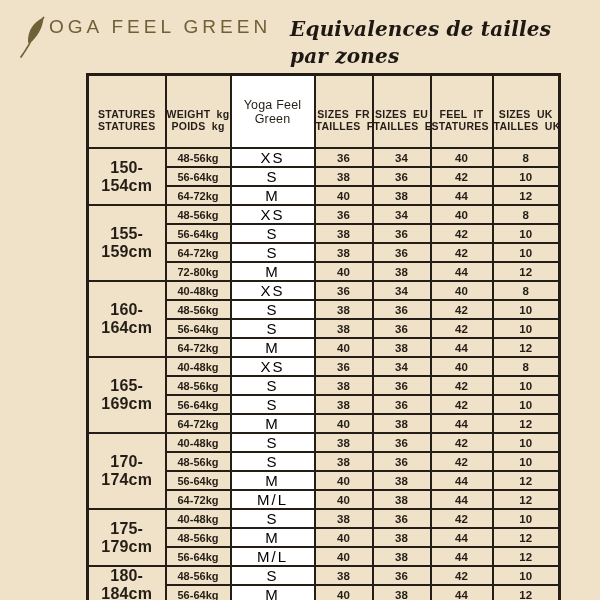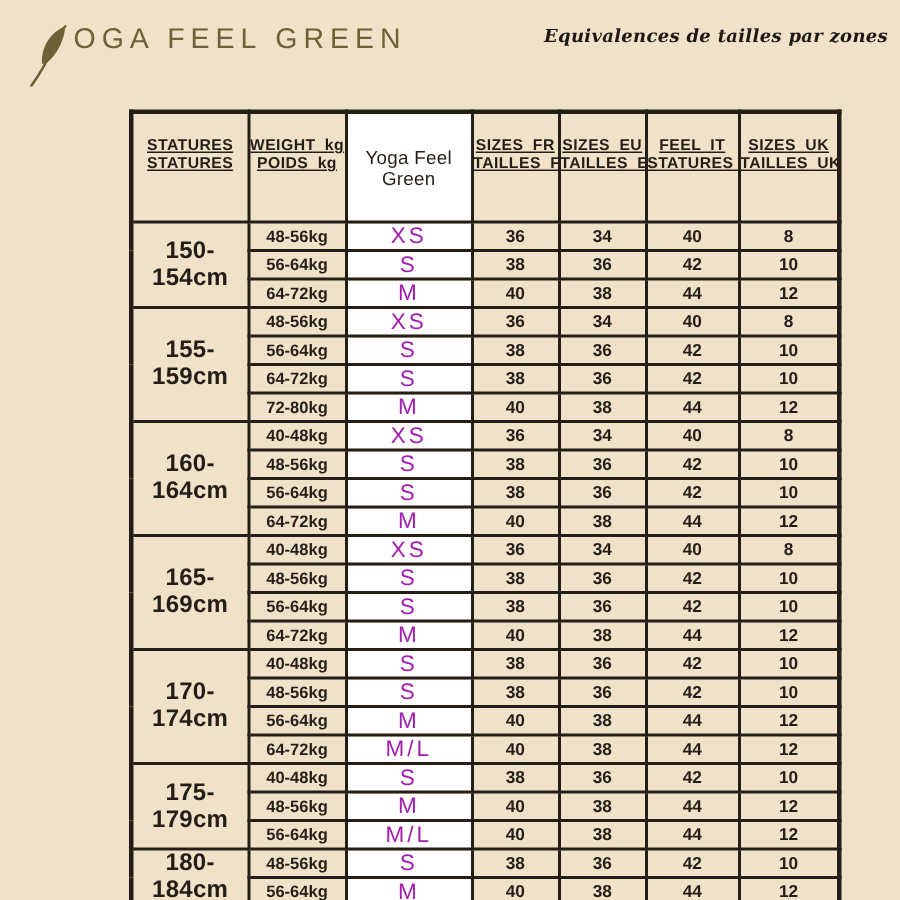--- a/index.html
+++ b/index.html
@@ -28,25 +28,25 @@
   .logo-text {
     font-size: 19px;
     letter-spacing: 4px;
     color: var(--brand);
     font-weight: 400;
     padding-bottom: 4px;
     white-space: nowrap;
   }
   .taglines {
     position: absolute; left: 290px; right: 8px; top: 16px;
-    text-align: right;
+    text-align: left;
     font-family: "DejaVu Serif", serif;
     font-style: italic;
     font-weight: bold;
-    font-size: 12px;
+    font-size: 20px;
     line-height: 1.35;
     color: #1d1813;
     letter-spacing: 0.2px;
   }
 
   
   .size-table {
     position: absolute; left: 86px; top: 73px;
     width: 472px; height: 492px;
     border-collapse: collapse;
@@ -57,22 +57,22 @@
     border: 2px solid var(--ink);
     text-align: center;
     vertical-align: middle;
     padding: 0;
     overflow: hidden;
   }
   thead tr { height: 55px; }
   thead th { font-weight: bold; }
   .hwrap {
     display: flex; flex-direction: column;
-    justify-content: flex-start;
-    height: 41px; margin: 15px auto; text-decoration: underline;
+    justify-content: flex-end;
+    height: 41px; margin: 15px auto;
   }
   .hl, .hl2 {
     display: block;
     font-size: 10.5px;
     font-weight: bold;
     letter-spacing: 0.3px;
     word-spacing: 3px;
     white-space: nowrap;
   }
   .hwrap-center {
@@ -85,21 +85,21 @@
   tbody td { border-top-width: 1px; border-bottom-width: 1px; }
   tbody tr.group-start td { border-top-width: 2px; }
 
   td.stature { font-size: 16px; font-weight: bold; letter-spacing: 0.2px; }
   td.weight  { font-size: 11px; font-weight: bold; }
   td.num     { font-size: 11.5px; font-weight: bold; }
   td.brand-size {
     font-size: 15px;
     font-weight: 400;
     letter-spacing: 2px;
-    color: #a21caf;
+    color: #000000;
   }
 </style>
 </head>
 <body>
 
 <div class="logo">
   <svg width="30" height="42" viewBox="0 0 30 42" aria-hidden="true">
     <path d="M25.5 1.5 C16 5.5 9.5 14.5 10 26.5 C11 27.2 13.5 26 15.5 23.8 C21.5 17.5 25 9.5 25.5 1.5 Z" fill="#6e6135"></path>
     <path d="M3 41 C9 32.5 13 25.5 15.5 19.5 C18.5 12.5 21.5 6.5 25.5 1.5" stroke="#6e6135" stroke-width="1.7" fill="none" stroke-linecap="round"></path>
   </svg>

